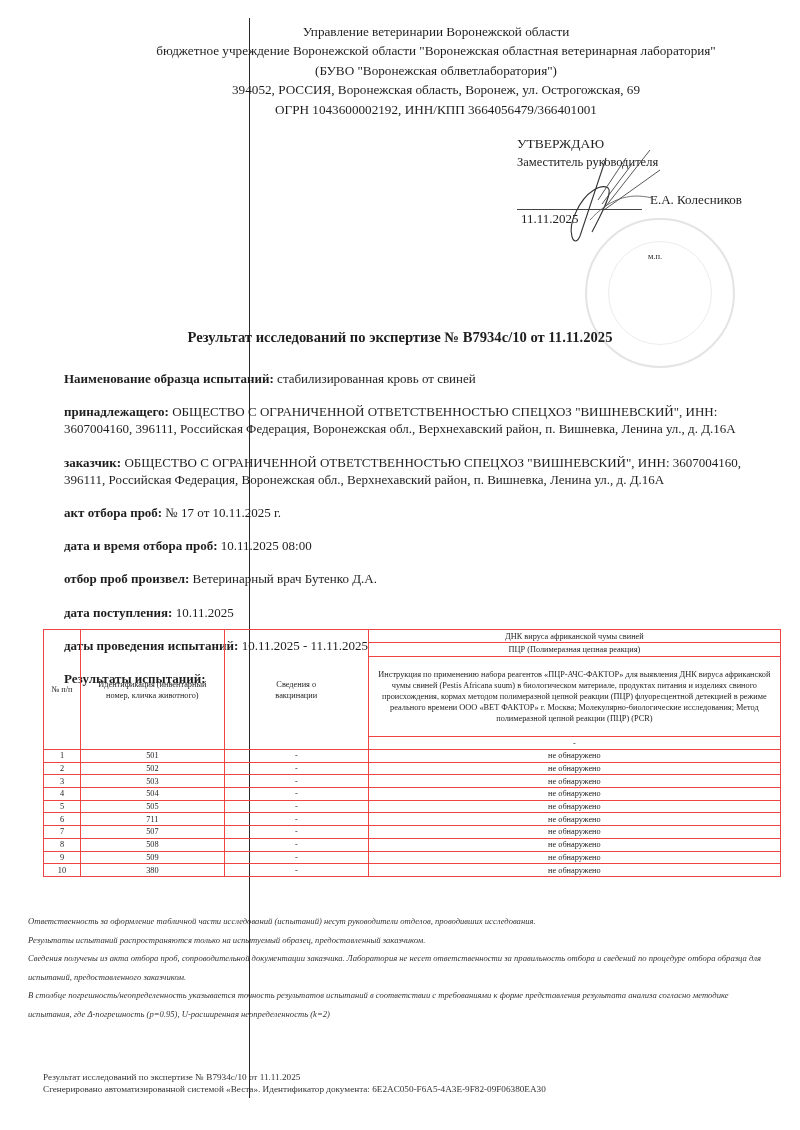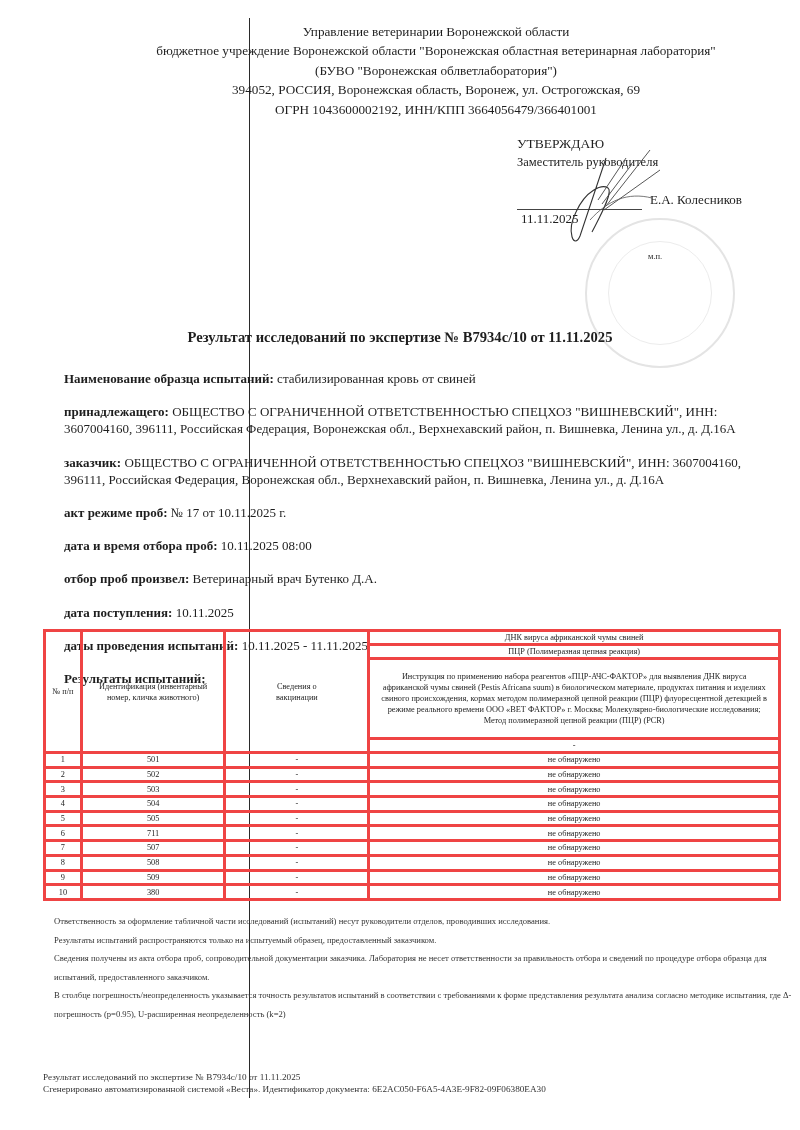--- a/index.html
+++ b/index.html
@@ -15,23 +15,23 @@
            border: 2px solid #e4e4e4; box-sizing: border-box; }
   .stamp-inner { left: 608px; top: 241px; width: 104px; height: 104px; border-radius: 50%;
                  border: 1px solid #ececec; box-sizing: border-box; }
   .mp { left: 648px; top: 251px; font-size: 8.5px; }
   .title { left: 0; width: 800px; top: 329px; text-align: center; font-weight: bold; font-size: 14.6px; }
   .info { left: 48px; width: 722px; top: 354px; font-size: 13px; line-height: 17.2px; }
   .info b { font-weight: bold; }
   .info div { margin: 16px; }
   table.res { position: absolute; left: 43px; top: 629px; width: 738px; border-collapse: collapse;
               font-size: 8.3px; line-height: 11px; }
-  table.res td { border: 3px solid #ef4444; text-align: center; vertical-align: middle; padding: 0 2px; }
+  table.res td { border: 1px solid #ef4444; text-align: center; vertical-align: middle; padding: 0 2px; }
   table.res tr.row td { height: 11.7px; }
-  .notes { left: 54px; width: 740px; top: 912px; font-size: 8.6px; line-height: 18.5px; color: #333; }
+  .notes { left: 28px; width: 740px; top: 912px; font-size: 8.6px; line-height: 18.5px; color: #333; font-style: italic; }
   .footer { left: 43px; top: 1071px; font-size: 9.2px; line-height: 12px; color: #333; }
   svg.sig { position: absolute; left: 568px; top: 140px; }
 </style>
 </head>
 <body>
 
 <div class="scan-line"></div>
 
 <div class="abs hdr" style="top:22px">
   <div>Управление ветеринарии Воронежской области</div>
@@ -56,21 +56,21 @@
   <path d="M30 60 L58 18 M34 64 L64 24 M38 66 L82 10 M36 70 L92 30" fill="none" stroke="#444" stroke-width="0.9"></path>
   <path d="M22 80 C40 60 60 52 84 58" fill="none" stroke="#555" stroke-width="0.8"></path>
 </svg>
 
 <div class="abs title">Результат исследований по экспертизе № В7934с/10 от 11.11.2025</div>
 
 <div class="abs info">
   <div><b>Наименование образца испытаний:</b> <span>стабилизированная кровь от свиней</span></div>
   <div><b>принадлежащего:</b> <span>ОБЩЕСТВО С ОГРАНИЧЕННОЙ ОТВЕТСТВЕННОСТЬЮ СПЕЦХОЗ "ВИШНЕВСКИЙ", ИНН: 3607004160, 396111, Российская Федерация, Воронежская обл., Верхнехавский район, п. Вишневка, Ленина ул., д. Д.16А</span></div>
   <div><b>заказчик:</b> <span>ОБЩЕСТВО С ОГРАНИЧЕННОЙ ОТВЕТСТВЕННОСТЬЮ СПЕЦХОЗ "ВИШНЕВСКИЙ", ИНН: 3607004160, 396111, Российская Федерация, Воронежская обл., Верхнехавский район, п. Вишневка, Ленина ул., д. Д.16А</span></div>
-  <div><b>акт режиме проб:</b> <span>№ 17 от 10.11.2025 г.</span></div>
+  <div><b>акт отбора проб:</b> <span>№ 17 от 10.11.2025 г.</span></div>
   <div><b>дата и время отбора проб:</b> <span>10.11.2025 08:00</span></div>
   <div><b>отбор проб произвел:</b> <span>Ветеринарный врач Бутенко Д.А.</span></div>
   <div><b>дата поступления:</b> <span>10.11.2025</span></div>
   <div><b>даты проведения испытаний:</b> <span>10.11.2025 - 11.11.2025</span></div>
   <div><b>Результаты испытаний:</b></div>
 </div>
 
 <table class="res">
   <colgroup>
     <col style="width:37px">

